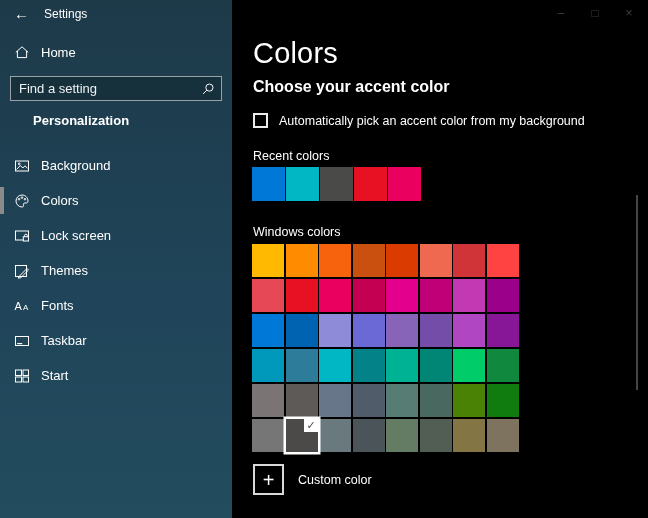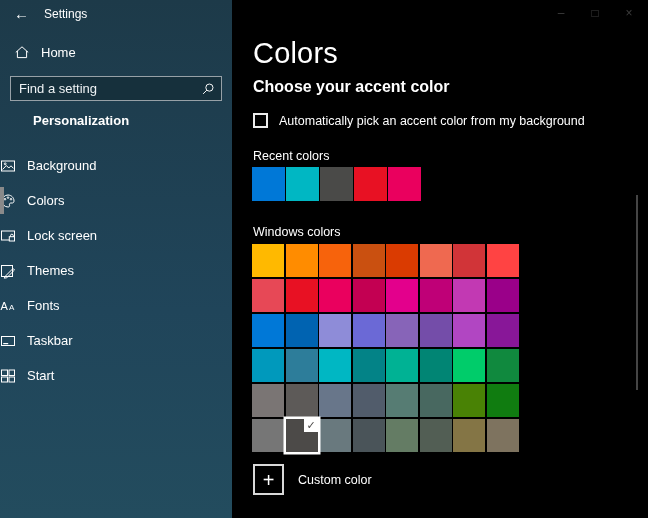--- a/index.html
+++ b/index.html
@@ -18,21 +18,21 @@
               font-size:13px;text-align:center; }
   .searchbox { position:absolute; left:10px; top:76px; width:212px; height:25px;
                background:#16303c; border:1px solid #97a1a7; display:flex; align-items:center; }
   .searchbox input { flex:1; background:transparent; border:none; outline:none; color:#fff;
                      font-size:13px; padding:0 6px 0 8px; font-family:"Liberation Sans",sans-serif; }
   .searchbox input::placeholder { color:#eef2f4; opacity:1; }
   .searchbox .icon { margin-right:7px; }
   .section-label { position:absolute; left:10px; top:113px; font-size:13px; font-weight:bold;padding-left:23px; }
   .nav { position:absolute; left:0; top:148px; width:232px; }
   .nav-item { position:relative; height:35px; display:flex; align-items:center; gap:11px;
-              font-size:13px; cursor:default; }
+              padding-left:14px; font-size:13px; cursor:default; }
   .nav-item.selected::before { content:""; position:absolute; left:0; top:4px; width:4px;
               height:27px; background:#8a8a8a; }
   .icon { width:16px; height:16px; display:inline-flex; align-items:center; justify-content:center; }
   .icon svg { display:block; }
 
   
   .main { position:absolute; left:232px; top:0; width:416px; height:518px; background:#000; }
   .win-controls { position:absolute; top:2px; right:2px; display:flex; }
   .win-controls span { width:34px; height:22px; display:flex; align-items:center;
               justify-content:center; color:#3d3d3d; font-size:12px; }

